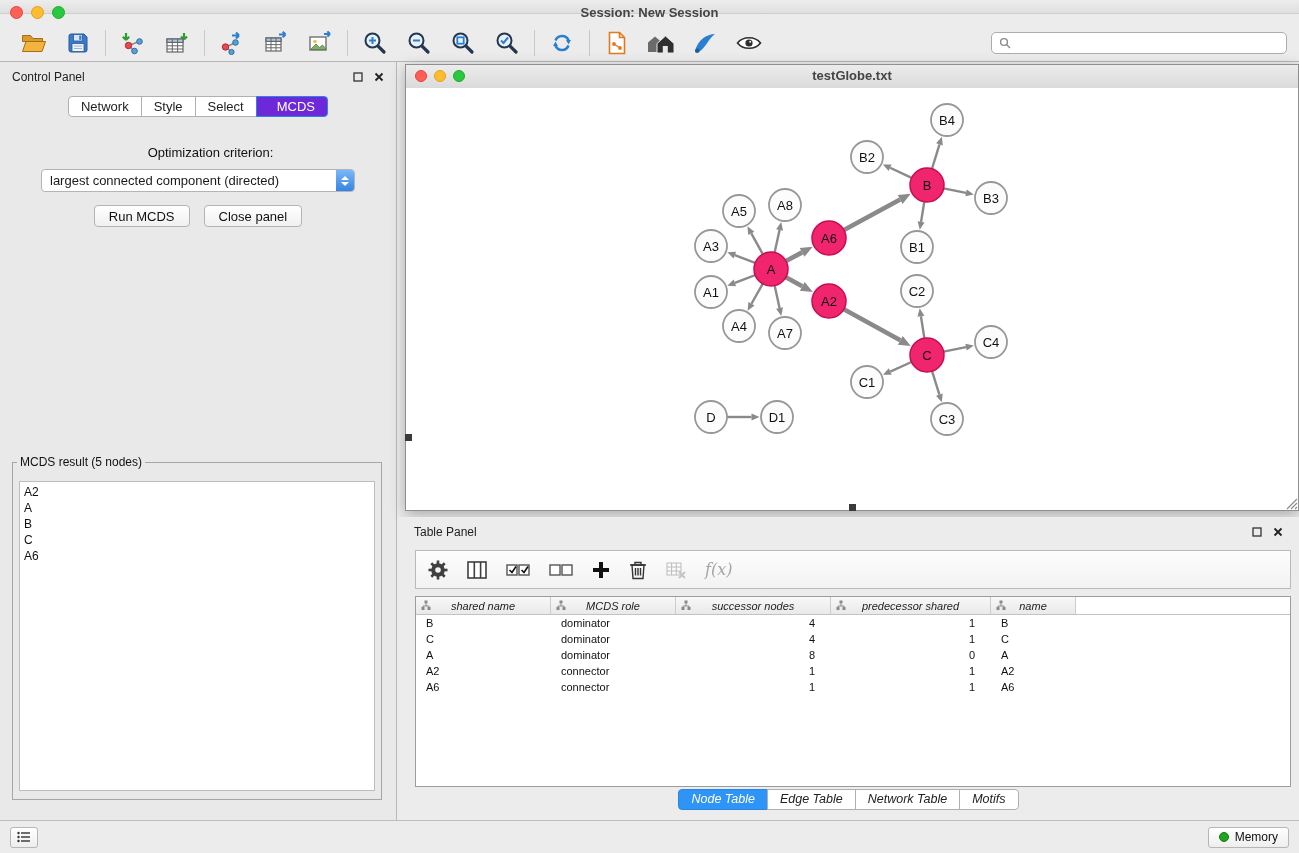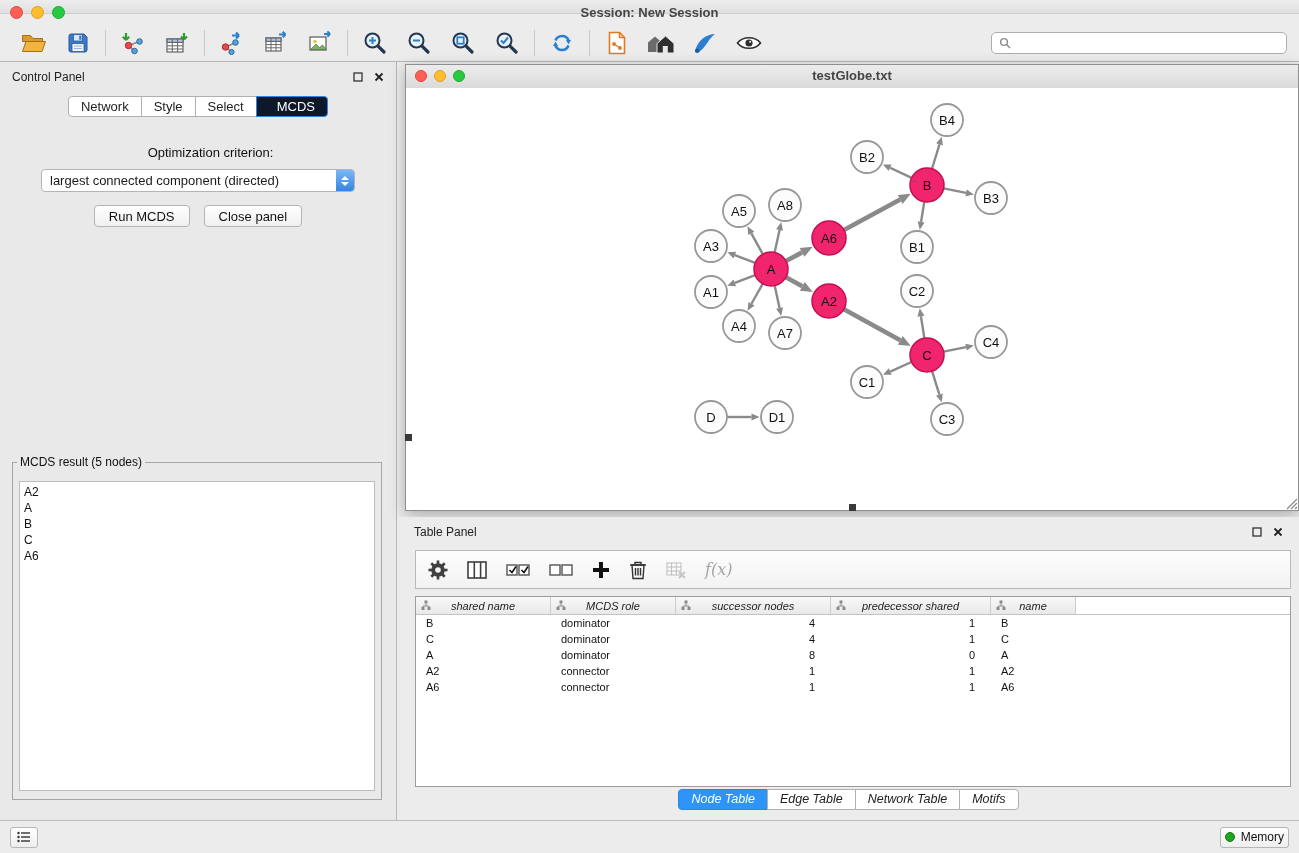--- a/index.html
+++ b/index.html
@@ -42,21 +42,21 @@
 
   
   .panel-header { height:30px; display:flex; align-items:center; padding:0 12px; font-size:12px; color:#222;gap:40px; }
   .panel-controls { margin-left:auto; display:flex; gap:11px; align-items:center; }
   .panel-controls span { display:flex; cursor:default; }
   .seg-tabs { display:flex; justify-content:center; margin-top:4px; }
   .seg-tab { height:21px; line-height:19px; padding:0 12px; background:#fff;
     border:1px solid #b0b0b0; margin-left:-1px; font-size:13px; color:#222; cursor:default; }
   .seg-tab:first-child { border-radius:4px 0 0 4px; margin-left:0; }
   .seg-tab:last-child { border-radius:0 4px 4px 0; }
-  .seg-tab.active { background:#0f172a; border-color:#2a86e2; color:#fff;padding-left:20px; }
+  .seg-tab.active { background:#6d28d9; border-color:#2a86e2; color:#fff;padding-left:20px; }
   .opt-label { margin-top:28px; text-align:center; font-size:13px; color:#111;padding-left:25px; }
   .dropdown { width:314px; height:23px; margin:9px auto 0; background:#fff;
     border:1px solid #b4b4b4; border-radius:4px; position:relative;
     display:flex; align-items:center; padding-left:8px; font-size:13px; cursor:default; }
   .dropdown .stepper { position:absolute; right:0; top:0; bottom:0; width:18px;
     border-radius:0 3px 3px 0; background:linear-gradient(#7ab7fa,#3584e4);
     display:flex; flex-direction:column; align-items:center; justify-content:center; gap:2px; }
   .tri-up   { width:0; height:0; border-left:4px solid transparent; border-right:4px solid transparent; border-bottom:4px solid #fff; }
   .tri-down { width:0; height:0; border-left:4px solid transparent; border-right:4px solid transparent; border-top:4px solid #fff; }
   .btn-row { display:flex; justify-content:center; gap:14px; margin-top:13px; }
@@ -111,21 +111,21 @@
   .bottom-tab.active { background:#2e94f8; border-color:#2a86e2; color:#fff; }
 
   
   .statusbar { position:absolute; left:0; right:0; bottom:0; height:33px; background:#ececec;
     border-top:1px solid #bdbdbd; display:flex; align-items:center; padding:0 10px; }
   .sbtn { width:28px; height:21px; border:1px solid #b6b6b6; border-radius:3px;
     background:linear-gradient(#ffffff,#eeeeee); display:flex; align-items:center;
     justify-content:center; cursor:default; }
   .memory-btn { margin-left:auto; height:21px; border:1px solid #b6b6b6; border-radius:3px;
     background:linear-gradient(#ffffff,#eeeeee); display:flex; align-items:center;
-    gap:6px; padding:0 4px; font-size:12px; color:#111; cursor:default; }
+    gap:6px; padding:0 10px; font-size:12px; color:#111; cursor:default; }
   .mem-dot { width:10px; height:10px; border-radius:50%; background:#1fa51f; border:1px solid #157a15; }
 </style>
 </head>
 <body>
 
 <div class="app">
 
   <div class="titlebar">
     <div class="lights">
       <span class="light red"></span>

